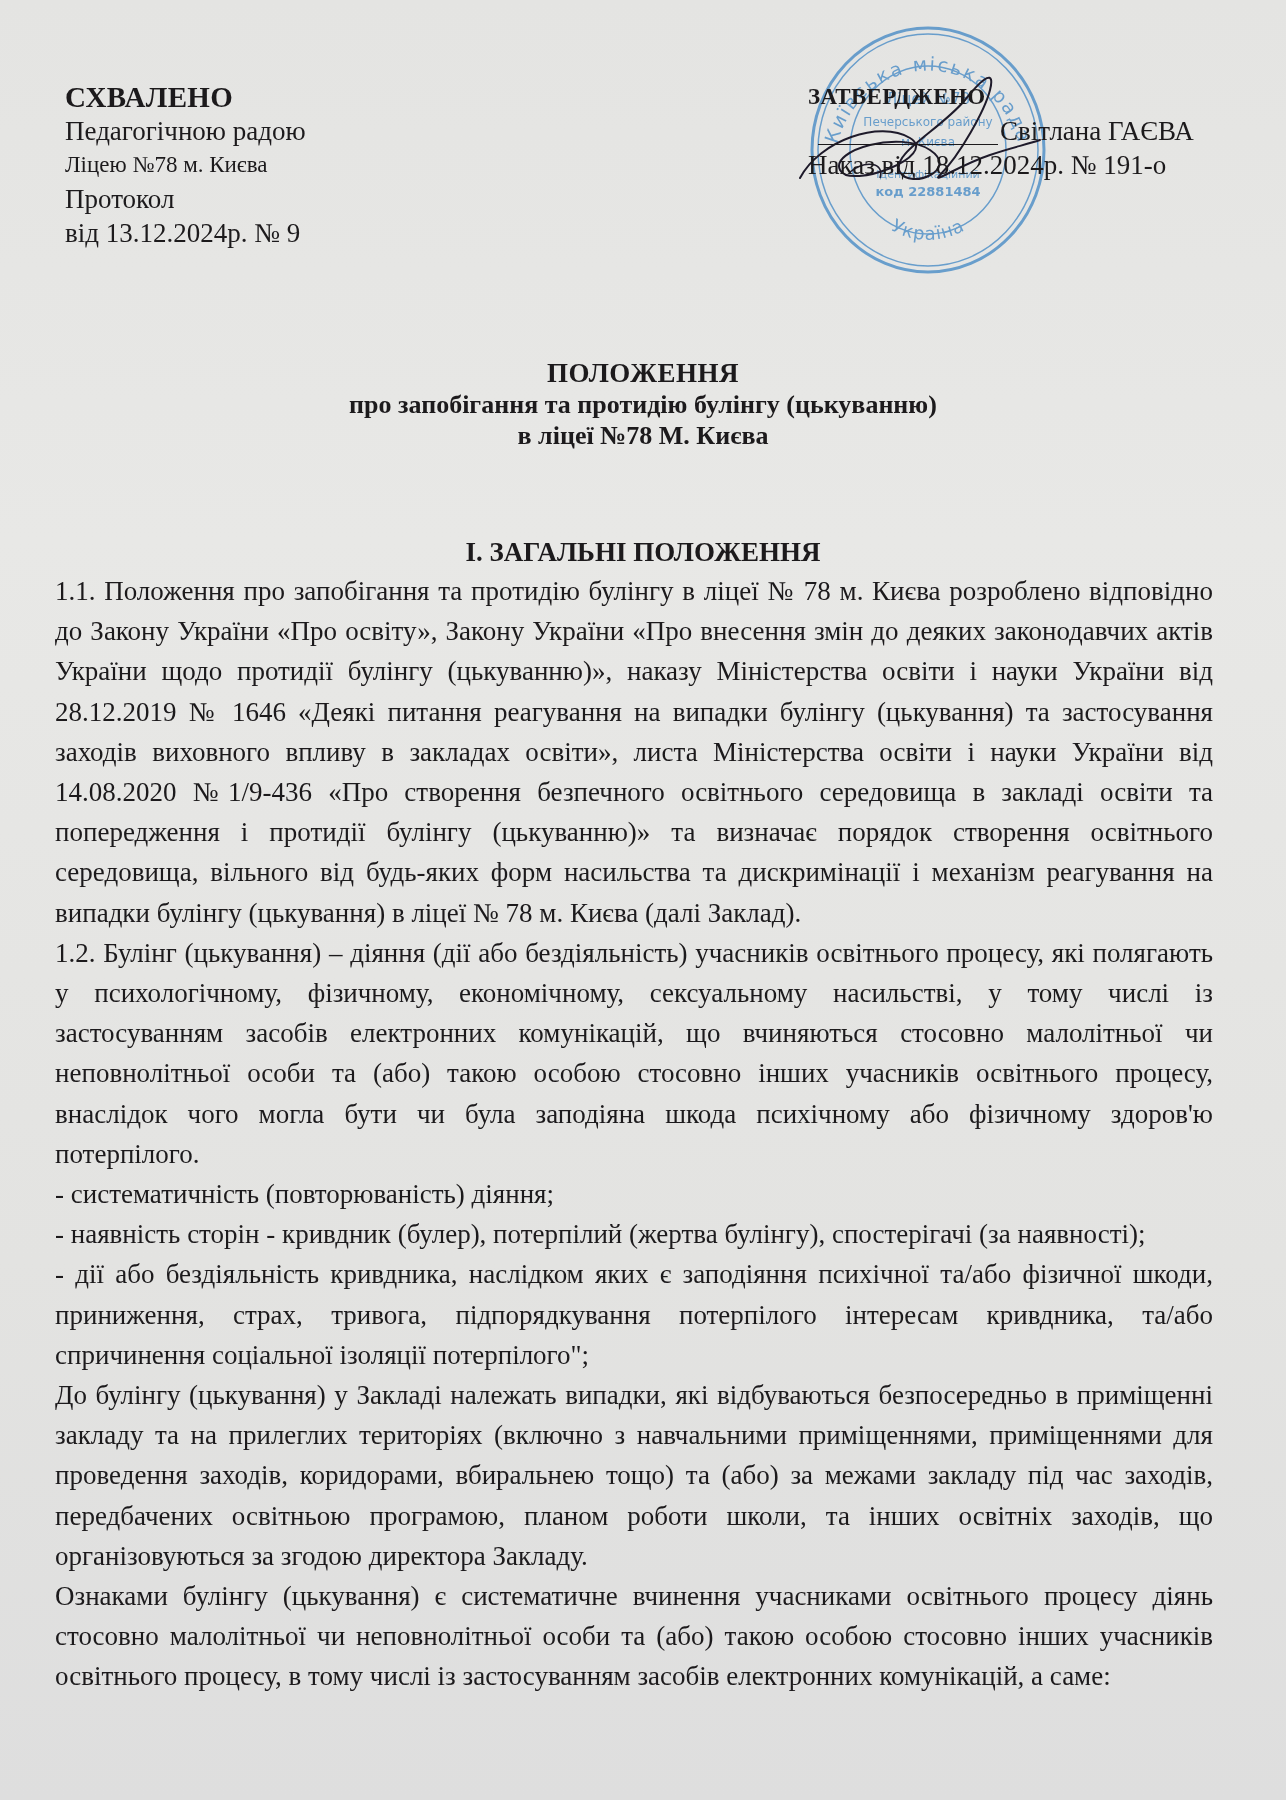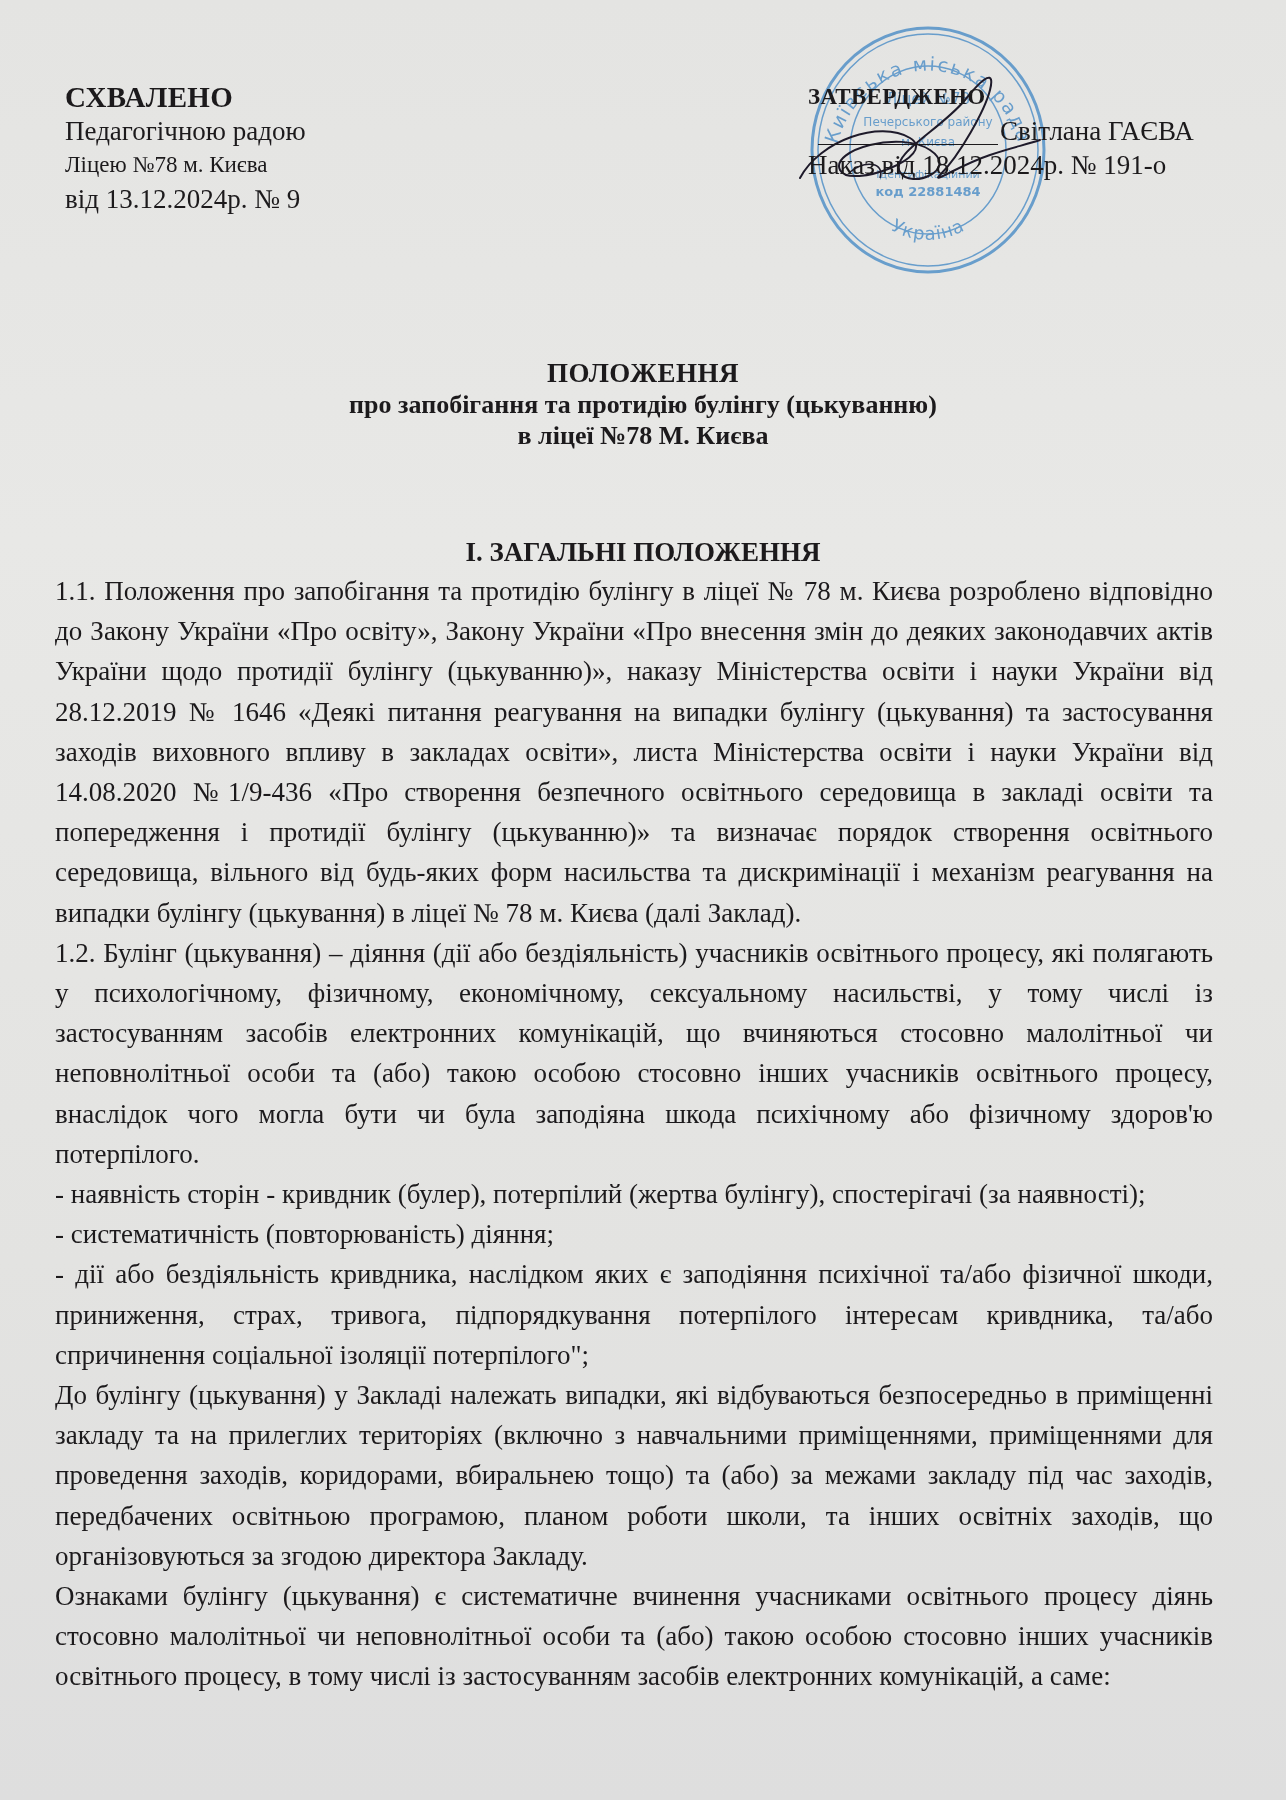--- a/index.html
+++ b/index.html
@@ -148,20 +148,21 @@
   </style>
 </head>
 <body>
 
 <div class="page">
 
   <div class="approval-left">
     <div class="heading">СХВАЛЕНО</div>
     <div class="line">Педагогічною радою</div>
     <div class="line small">Ліцею №78 м. Києва</div>
+    <div class="line">Протокол</div>
     <div class="line">від  13.12.2024р. № 9</div>
   </div>
 
   <svg class="stamp" viewBox="0 0 240 258">
     <defs>
       <path id="arcTop" d="M 28 132 A 94 100 0 0 1 212 132"></path>
       <path id="arcBottom" d="M 40 150 A 82 92 0 0 0 200 150"></path>
     </defs>
     <ellipse cx="120" cy="132" rx="116" ry="122" fill="none" stroke="#3f86c4" stroke-width="3"></ellipse>
     <ellipse cx="120" cy="132" rx="110" ry="116" fill="none" stroke="#3f86c4" stroke-width="1.5"></ellipse>
@@ -197,20 +198,20 @@
     <div class="t1">ПОЛОЖЕННЯ</div>
     <div class="t2">про запобігання та протидію булінгу (цькуванню)</div>
     <div class="t3">в ліцеї №78 М. Києва</div>
   </div>
 
   <div class="section-heading">І. ЗАГАЛЬНІ ПОЛОЖЕННЯ</div>
 
   <div class="body-text">
     <p>1.1. Положення про запобігання та протидію булінгу в ліцеї № 78 м. Києва розроблено відповідно до Закону України «Про освіту», Закону України «Про внесення змін до деяких законодавчих актів України щодо протидії булінгу (цькуванню)», наказу Міністерства освіти і науки України від 28.12.2019 № 1646 «Деякі питання реагування на випадки булінгу (цькування) та застосування заходів виховного впливу в закладах освіти», листа Міністерства освіти і науки України від 14.08.2020 №1/9-436 «Про створення безпечного освітнього середовища в закладі освіти та попередження і протидії булінгу (цькуванню)» та визначає порядок створення освітнього середовища, вільного від будь-яких форм насильства та дискримінації і механізм реагування на випадки булінгу (цькування) в ліцеї № 78 м. Києва (далі Заклад).</p>
     <p>1.2. Булінг (цькування) – діяння (дії або бездіяльність) учасників освітнього процесу, які полягають у психологічному, фізичному, економічному, сексуальному насильстві, у тому числі із застосуванням засобів електронних комунікацій, що вчиняються стосовно малолітньої чи неповнолітньої особи та (або) такою особою стосовно інших учасників освітнього процесу, внаслідок чого могла бути чи була заподіяна шкода психічному або фізичному здоров'ю потерпілого.</p>
+    <p class="list-item">- систематичність (повторюваність) діяння;</p>
     <p class="list-item">- наявність сторін - кривдник (булер), потерпілий (жертва булінгу), спостерігачі (за наявності);</p>
-    <p class="list-item">- систематичність (повторюваність) діяння;</p>
     <p class="list-item">- дії або бездіяльність кривдника, наслідком яких є заподіяння психічної та/або фізичної шкоди, приниження, страх, тривога, підпорядкування потерпілого інтересам кривдника, та/або спричинення соціальної ізоляції потерпілого";</p>
     <p>До булінгу (цькування) у Закладі належать випадки, які відбуваються безпосередньо в приміщенні закладу та на прилеглих територіях (включно з навчальними приміщеннями, приміщеннями для проведення заходів, коридорами, вбиральнею тощо) та (або) за межами закладу під час заходів, передбачених освітньою програмою, планом роботи школи, та інших освітніх заходів, що організовуються за згодою директора Закладу.</p>
     <p>Ознаками булінгу (цькування) є систематичне вчинення учасниками освітнього процесу діянь стосовно малолітньої чи неповнолітньої особи та (або) такою особою стосовно інших учасників освітнього процесу, в тому числі із застосуванням засобів електронних комунікацій, а саме:</p>
   </div>
 
 </div>
 
 </body></html>

